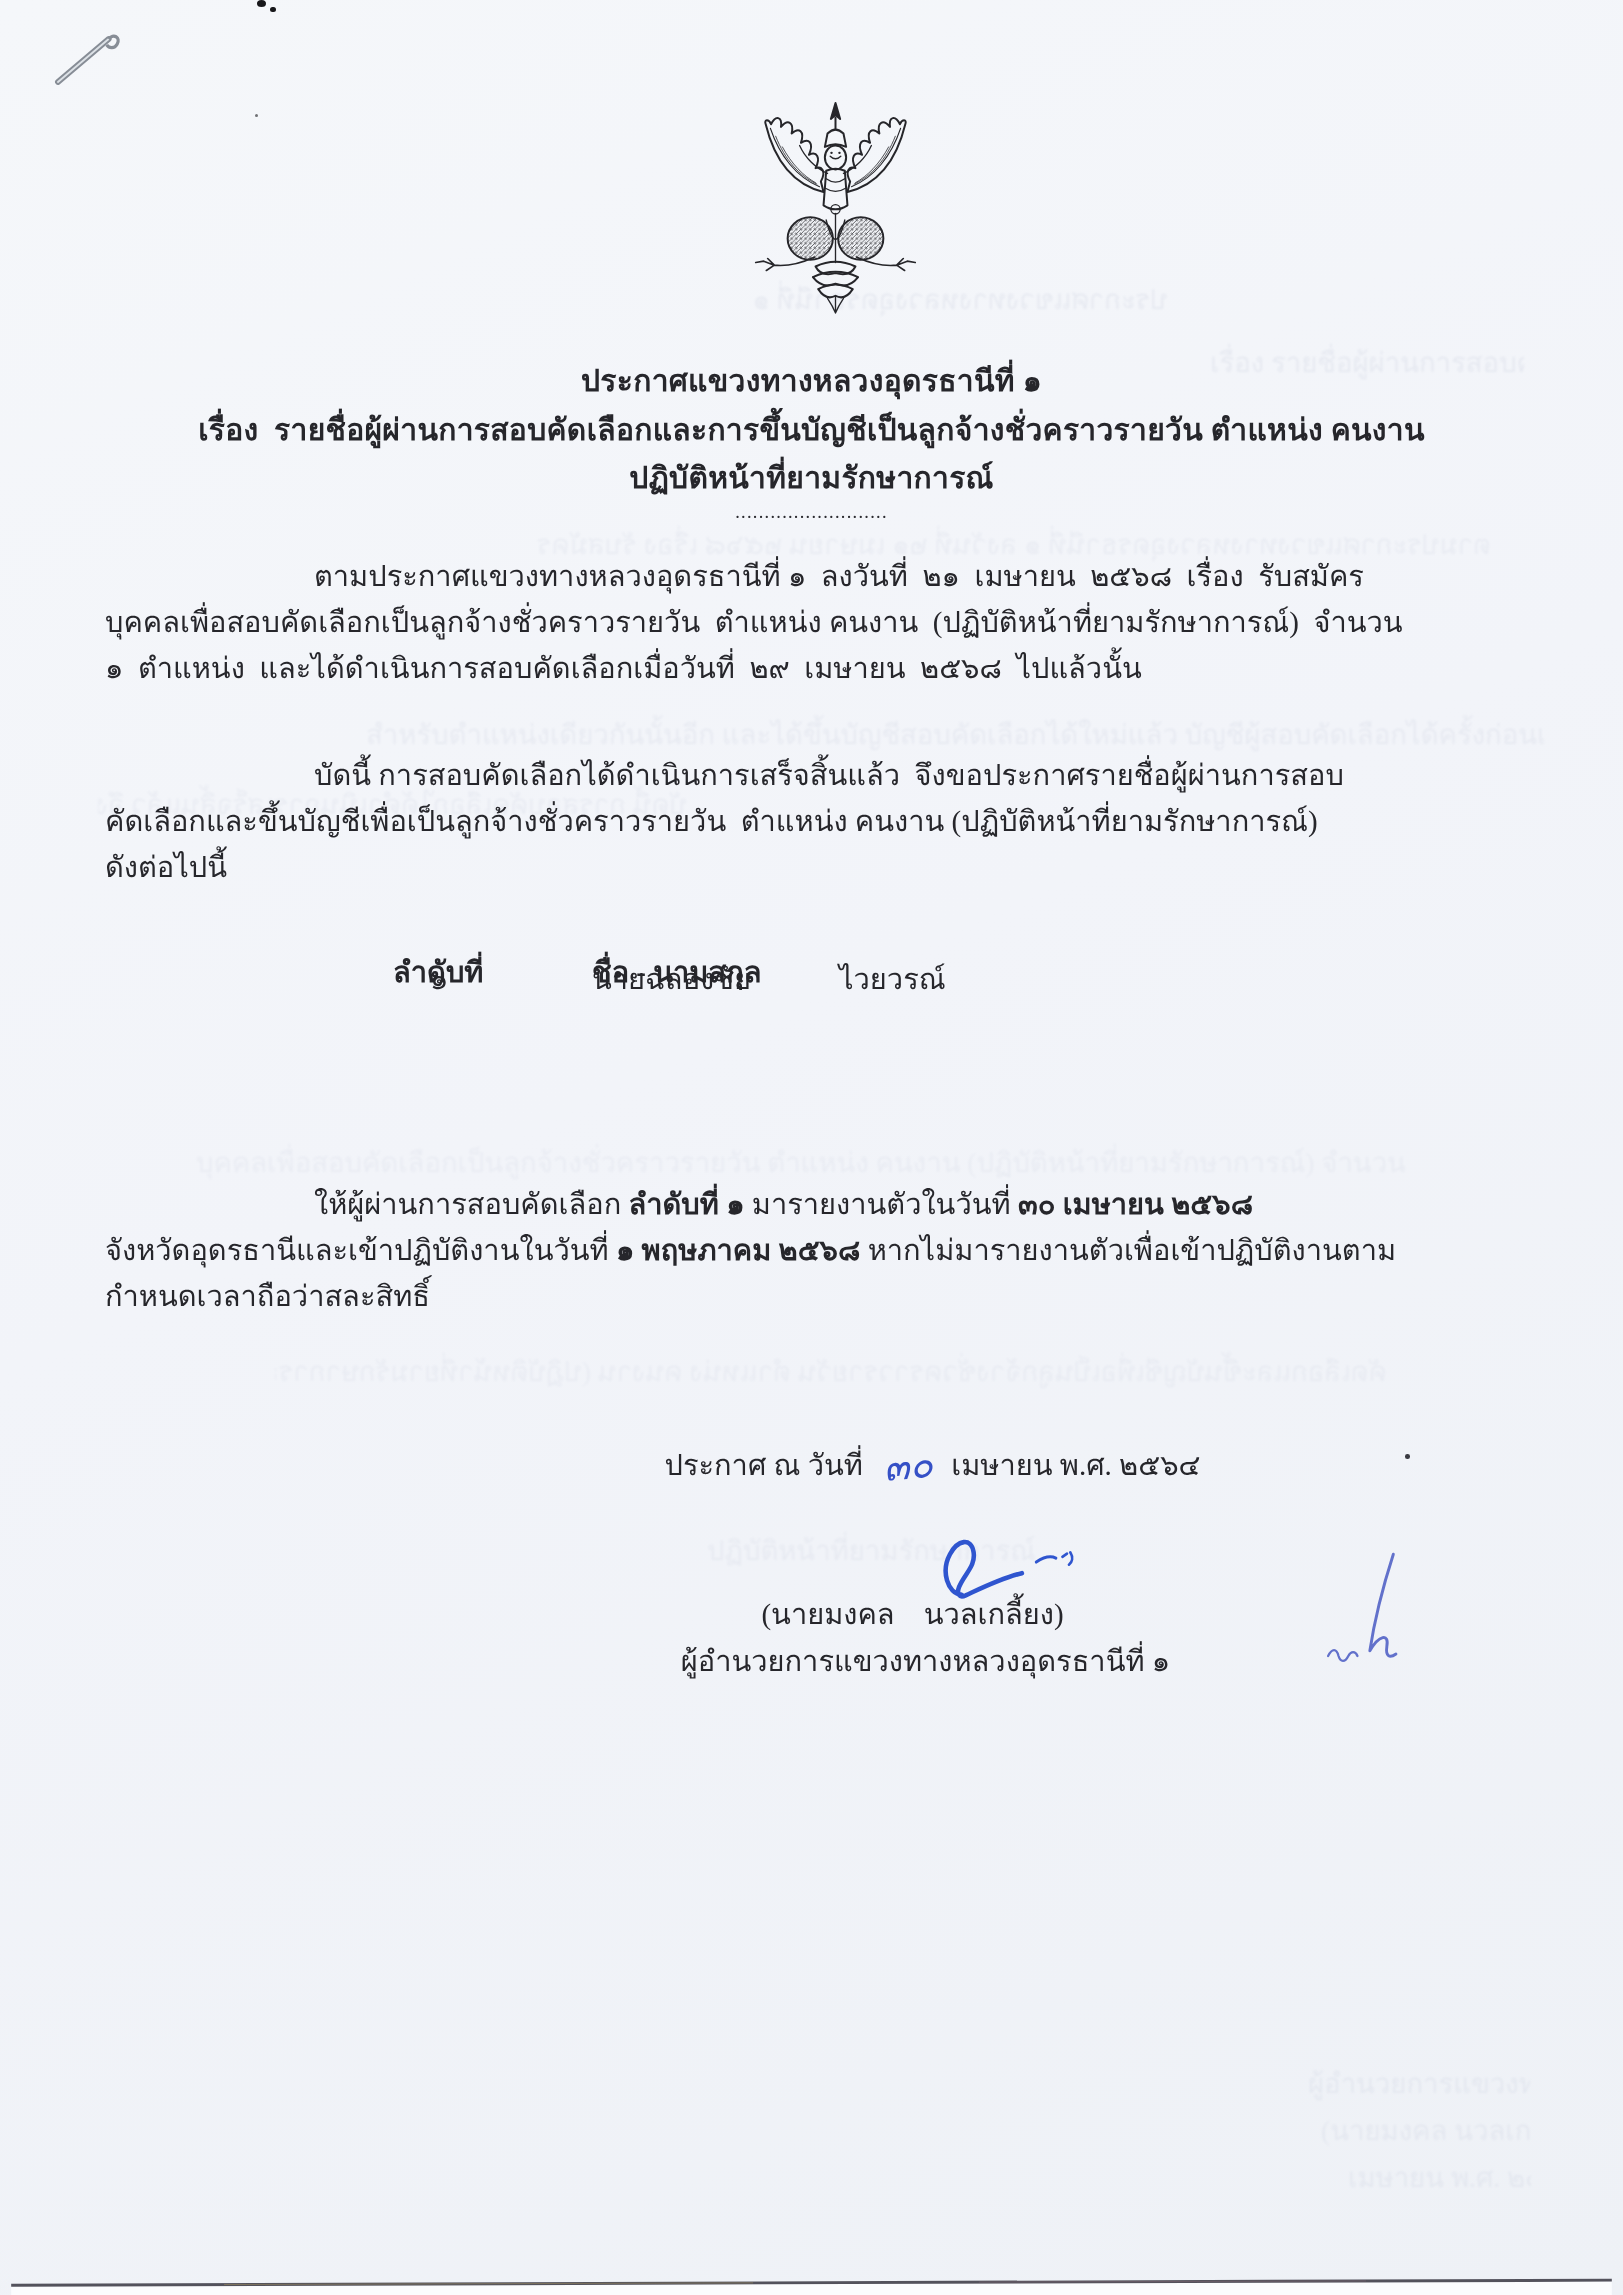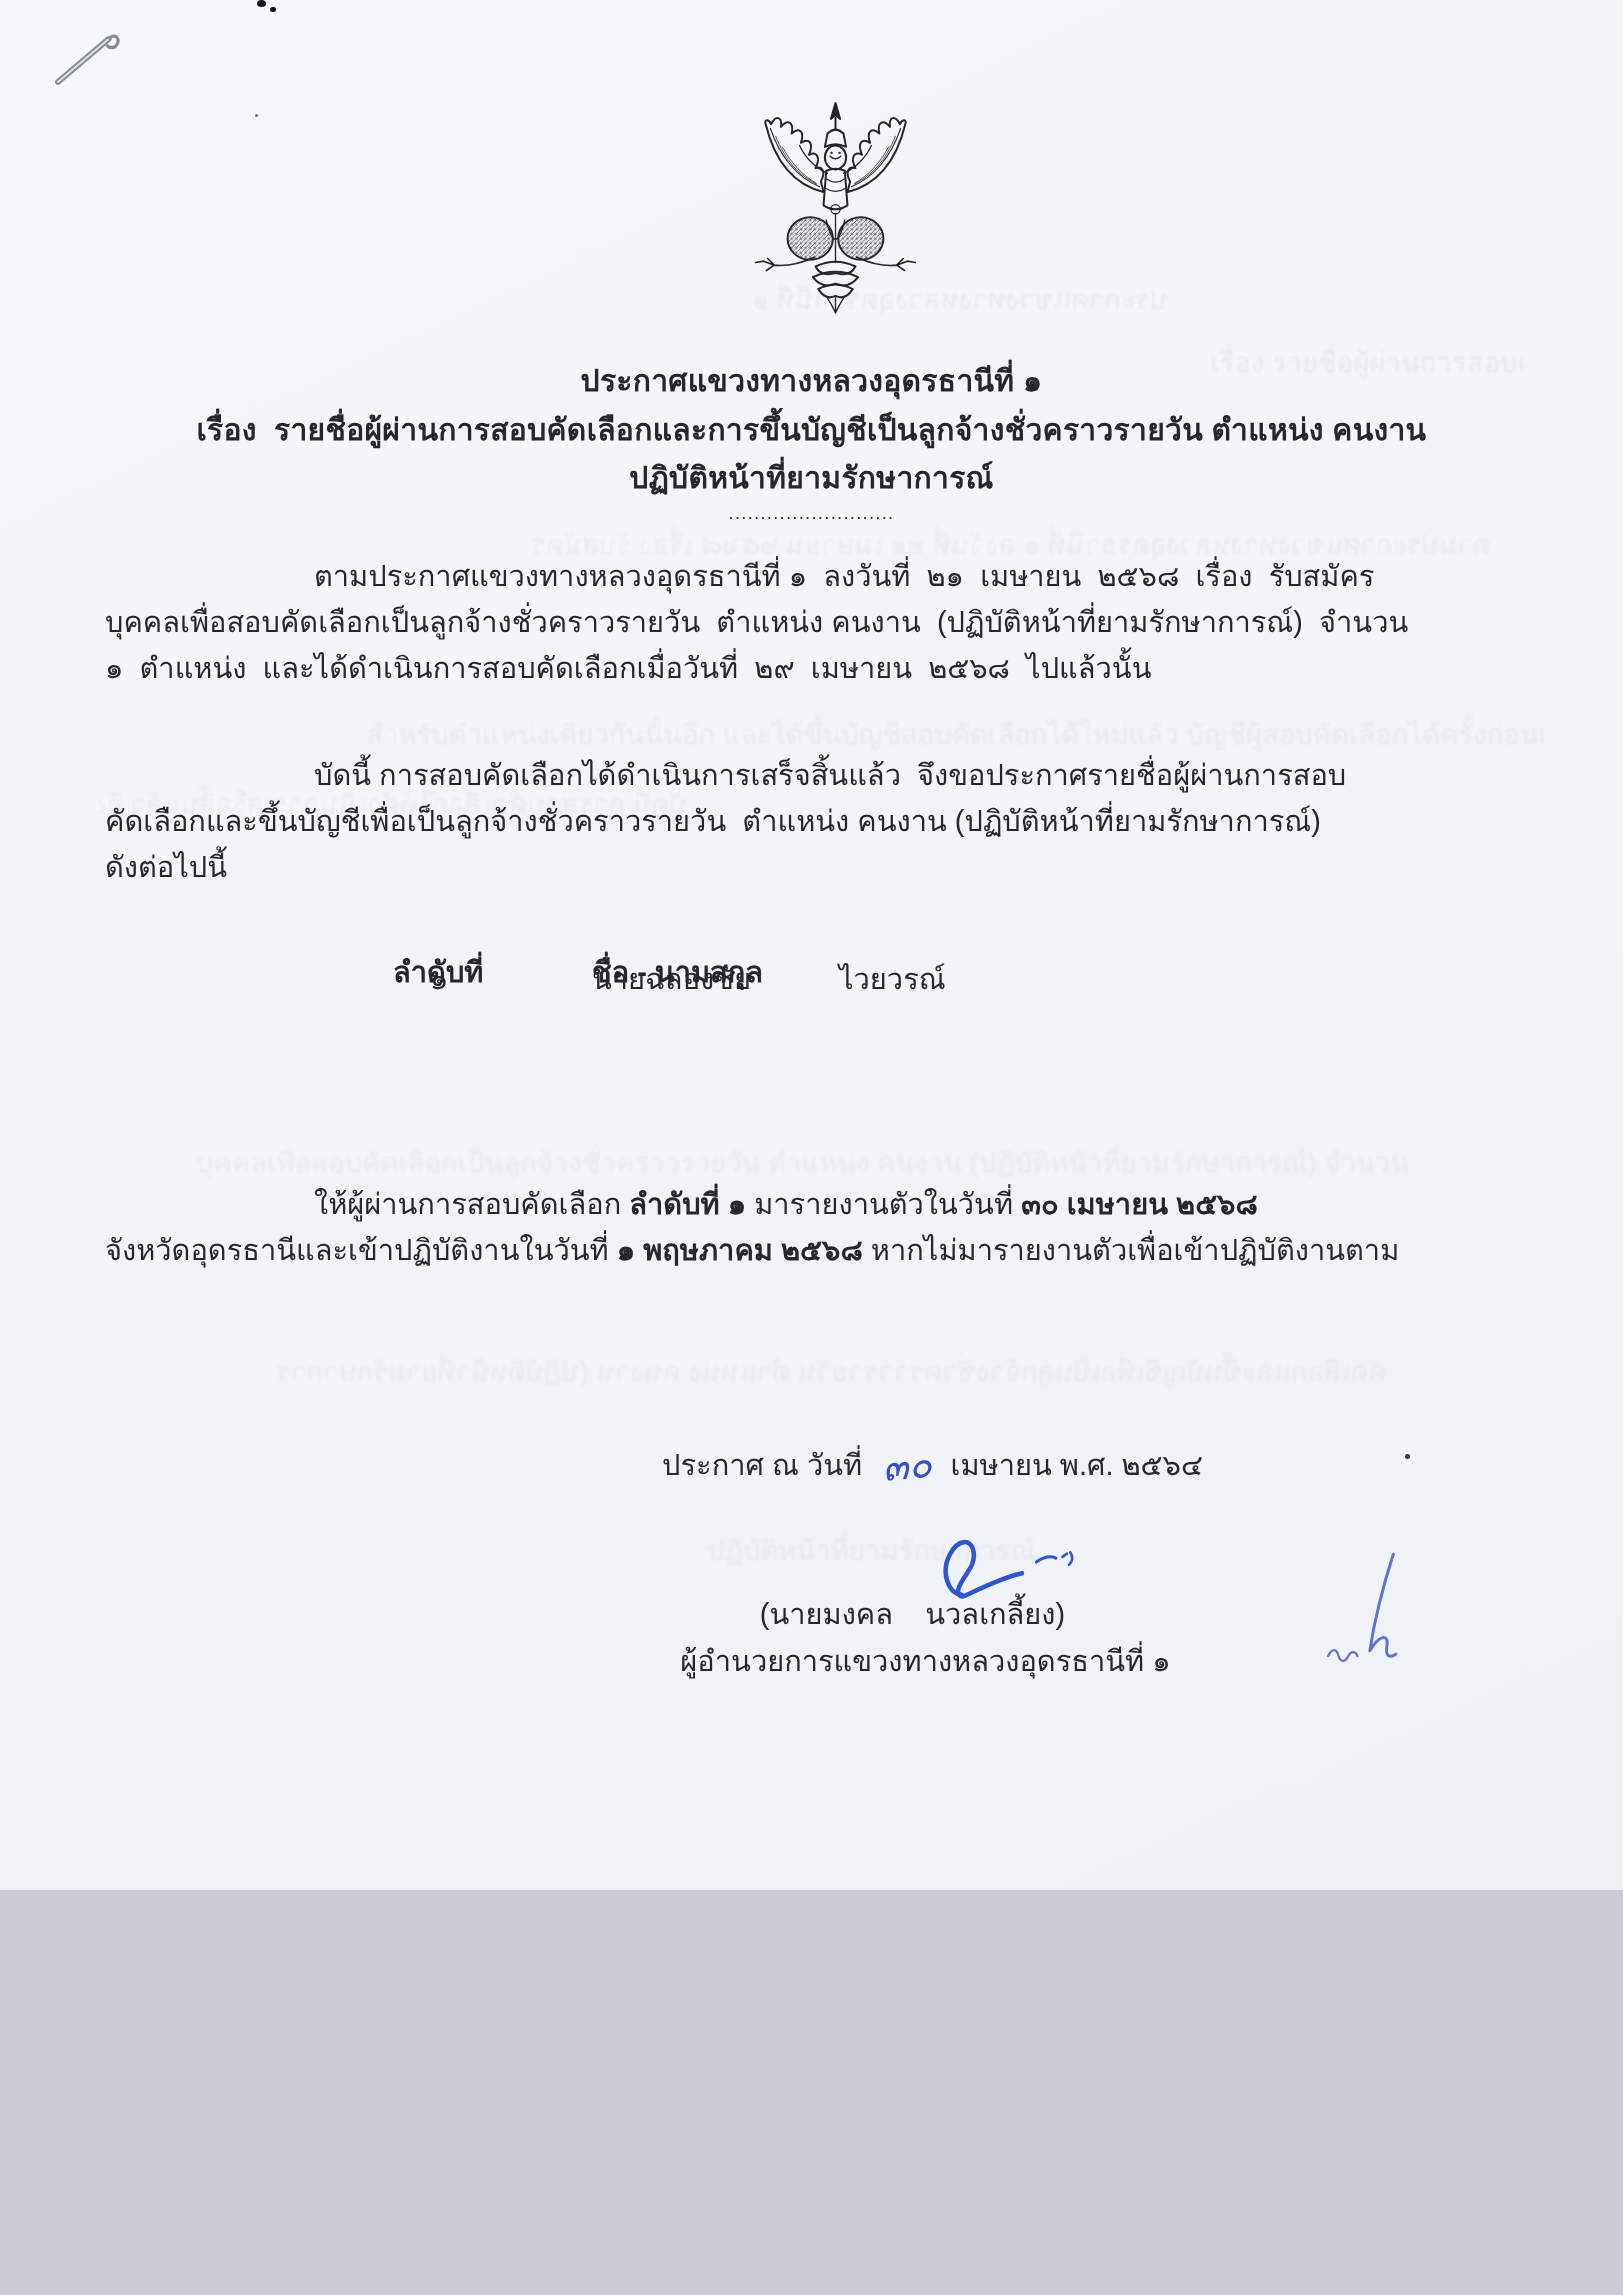--- a/index.html
+++ b/index.html
@@ -1,18 +1,18 @@
 <!DOCTYPE html>
 <html style="font-size:10.5px"><head>
 <meta charset="utf-8">
 <style>
   html,body{margin:0;padding:0;background:#c9ccd2;}
-  .page{position:relative;width:1623px;height:1890px;overflow:hidden;
+  .page{position:relative;width:1623px;height:2295px;overflow:hidden;
         background:linear-gradient(155deg,#f5f7fa 0%,#f2f4f9 45%,#eef1f6 100%);
-        font-family:Liberation Sans, sans-serif;color:#26262b;}
+        font-family:Liberation Serif, serif;color:#26262b;}
   .abs{position:absolute;}
   .tl{position:absolute;white-space:pre-wrap;}
   .title-line{left:0;right:0;text-align:center;font-size:30px;font-weight:600;letter-spacing:0.3px;}
   .dots{left:0;right:0;text-align:center;font-size:18.3px;letter-spacing:1.3px;color:#2b2b30;}
   .para{position:absolute;left:105px;width:1426px;font-size:29px;line-height:46px;color:#26262b;}
   .para .ln{white-space:pre-wrap;}
   .indent{text-indent:209px;}
   .b{font-weight:700;margin-top:19px;}
   .tbl-cell{position:absolute;font-size:29px;white-space:pre-wrap;}
   .th{font-weight:700;margin-top:42px;}
@@ -120,20 +120,21 @@
       <div class="tbl-cell" style="left:430px;top:956px;">๑</div>
       <div class="tbl-cell" style="left:592px;top:956px;">นายฉลองชัย</div>
       <div class="tbl-cell" style="left:839px;top:956px;">ไวยวรณ์</div>
     </div>
   </div>
 
 
   <div class="para" style="top:1181px;">
     <div class="ln indent"><span>ให้ผู้ผ่านการสอบคัดเลือก </span><span class="b">ลำดับที่ ๑</span><span> มารายงานตัวในวันที่ </span><span class="b">๓๐ เมษายน ๒๕๖๘</span></div>
     <div class="ln"><span>จังหวัดอุดรธานีและเข้าปฏิบัติงานในวันที่ </span><span class="b">๑ พฤษภาคม ๒๕๖๘</span><span> หากไม่มารายงานตัวเพื่อเข้าปฏิบัติงานตาม</span></div>
+    <div class="ln">กำหนดเวลาถือว่าสละสิทธิ์</div>
   </div>
 
   <div class="date-row">
     <span>ประกาศ ณ วันที่</span>
     <span class="hand-day">๓๐</span>
     <span>เมษายน พ.ศ. ๒๕๖๔</span>
   </div>
 
   <svg class="abs" style="left:921px;top:1532px;" width="190" height="85" viewBox="0 0 290 130">
     <g stroke="#2f55cf" fill="none" stroke-linecap="round" stroke-linejoin="round">

